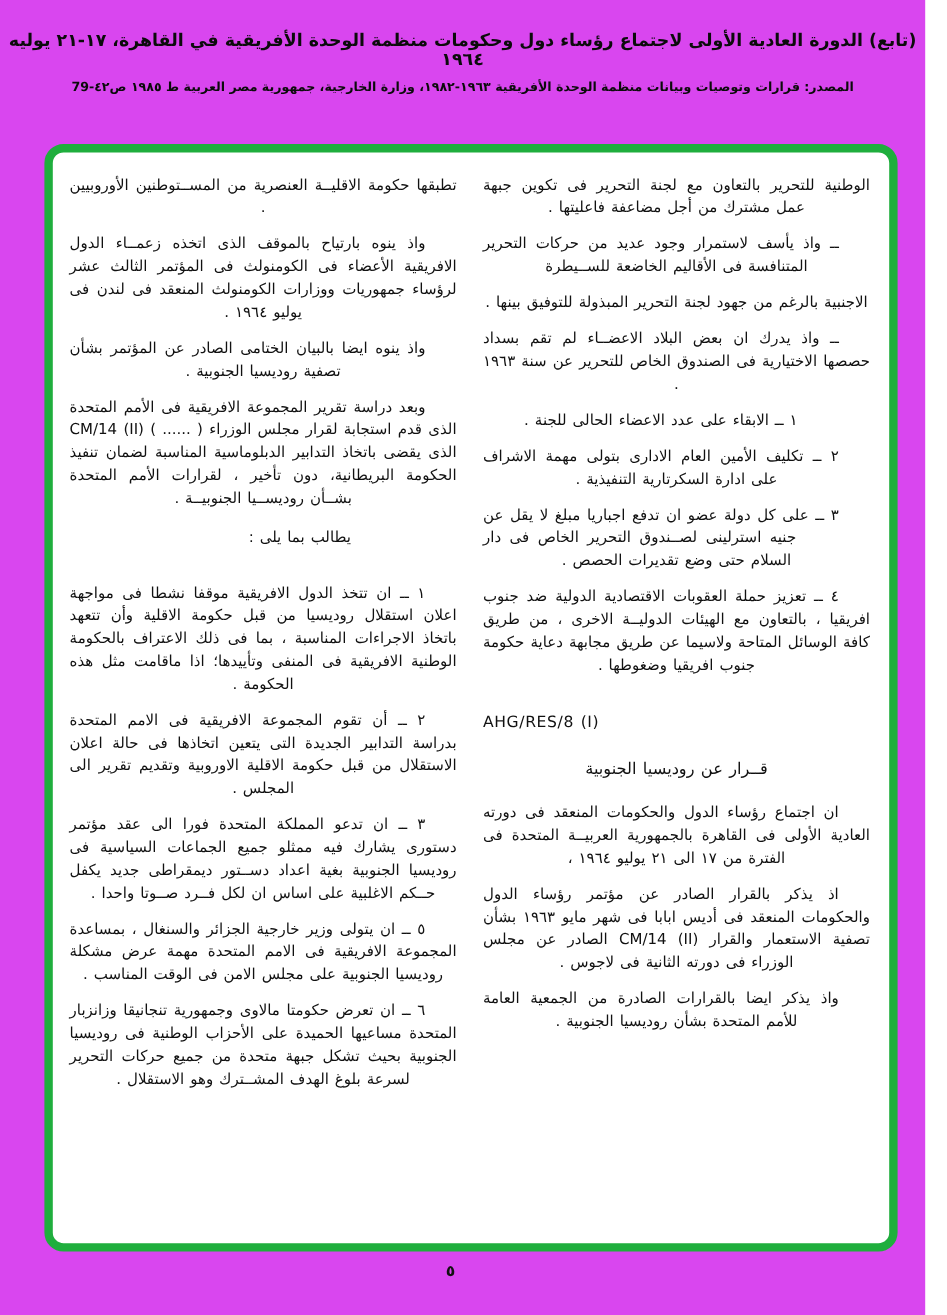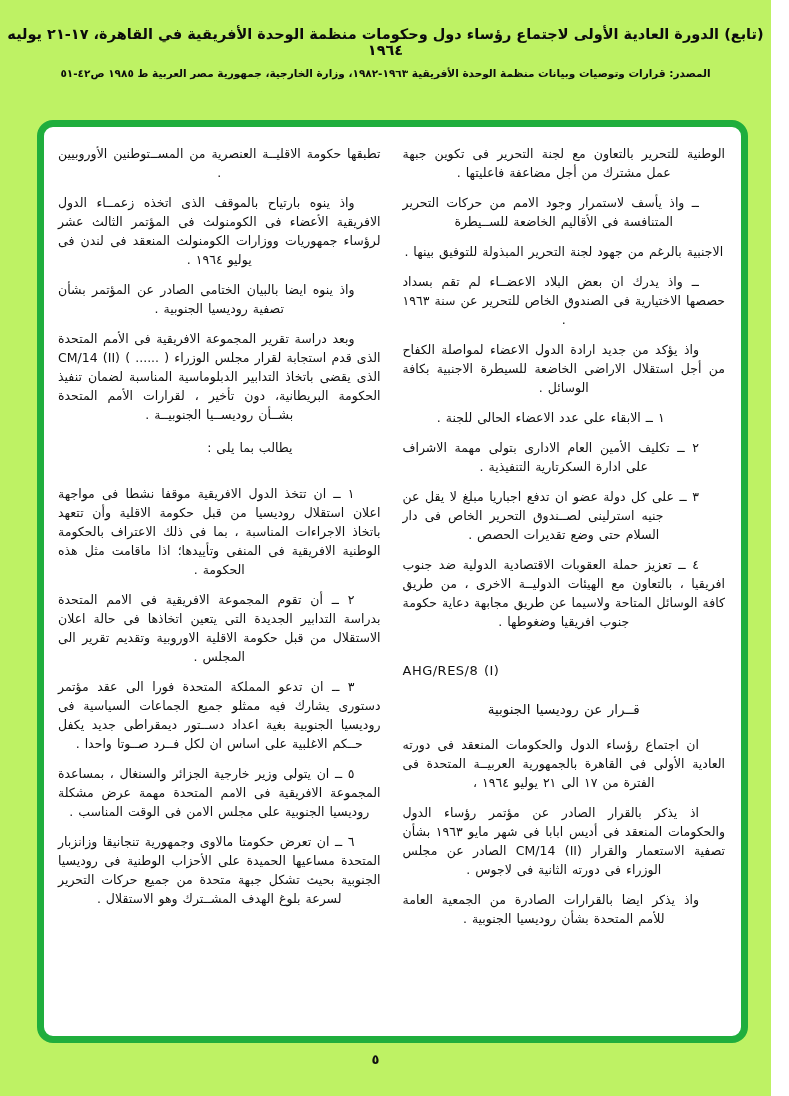--- a/index.html
+++ b/index.html
@@ -9,21 +9,21 @@
     width: 789px;
     height: 1096px;
     font-family: "DejaVu Sans", sans-serif;
     color: #111111;
     overflow: hidden;
   }
   .page {
     position: relative;
     width: 771px;
     height: 1096px;
-    background: #bef264;
+    background: #d946ef;
   }
   .header {
     direction: rtl;
     text-align: center;
     padding-top: 26px;
   }
   .header .title-line {
     font-size: 14.5px;
     font-weight: 700;
     letter-spacing: 0px;
@@ -110,32 +110,31 @@
     direction: rtl;
   }
 </style>
 </head>
 <body>
 
 <div class="page">
 
   <div class="header">
     <div class="title-line">(تابع)  الدورة العادية الأولى لاجتماع رؤساء دول وحكومات منظمة الوحدة الأفريقية في القاهرة، ١٧-٢١ يوليه ١٩٦٤</div>
-    <div class="source-line">المصدر: قرارات وتوصيات وبيانات منظمة الوحدة الأفريقية ١٩٦٣-١٩٨٢، وزارة الخارجية، جمهورية مصر العربية ط ١٩٨٥ ص٤٢-٥١</div>
+    <div class="source-line">المصدر: قرارات وتوصيات وبيانات منظمة الوحدة الأفريقية ١٩٦٣-١٩٨٢، وزارة الخارجية، جمهورية مصر العربية ط ١٩٨٥ ص٤٢-79</div>
   </div>
 
   <div class="doc-frame" style="border-color: rgb(31, 174, 61);">
     <div class="columns">
 
       <div class="col">
         <p class="para">الوطنية للتحرير بالتعاون مع لجنة التحرير فى تكوين جبهة عمل مشترك من أجل مضاعفة فاعليتها .</p>
-        <p class="para indent">ــ واذ يأسف لاستمرار وجود الامم من حركات التحرير المتنافسة فى الأقاليم الخاضعة للســيطرة</p>
+        <p class="para indent">ــ واذ يأسف لاستمرار وجود عديد من حركات التحرير المتنافسة فى الأقاليم الخاضعة للســيطرة</p>
         <p class="para">الاجنبية بالرغم من جهود لجنة التحرير المبذولة للتوفيق بينها .</p>
         <p class="para indent">ــ واذ يدرك ان بعض البلاد الاعضــاء لم تقم بسداد حصصها الاختيارية فى الصندوق الخاص للتحرير عن سنة ١٩٦٣ .</p>
-        <p class="para indent">واذ يؤكد من جديد ارادة الدول الاعضاء لمواصلة الكفاح من أجل استقلال الاراضى الخاضعة للسيطرة الاجنبية بكافة الوسائل .</p>
         <p class="para indent">١ ــ الابقاء على عدد الاعضاء الحالى للجنة .</p>
         <p class="para indent">٢ ــ تكليف الأمين العام الادارى بتولى مهمة الاشراف على ادارة السكرتارية التنفيذية .</p>
         <p class="para indent">٣ ــ على كل دولة عضو ان تدفع اجباريا مبلغ لا يقل عن &nbsp;&nbsp;&nbsp;&nbsp;&nbsp;&nbsp;&nbsp;&nbsp; جنيه استرلينى لصــندوق التحرير الخاص فى دار السلام حتى وضع تقديرات الحصص .</p>
         <p class="para indent">٤ ــ تعزيز حملة العقوبات الاقتصادية الدولية ضد جنوب افريقيا ، بالتعاون مع الهيئات الدوليــة الاخرى ، من طريق كافة الوسائل المتاحة ولاسيما عن طريق مجابهة دعاية حكومة جنوب افريقيا وضغوطها .</p>
         <p class="code">AHG/RES/8 (I)</p>
         <p class="center-head">قــرار عن روديسيا الجنوبية</p>
         <p class="para indent">ان اجتماع رؤساء الدول والحكومات المنعقد فى دورته العادية الأولى فى القاهرة بالجمهورية العربيــة المتحدة فى الفترة من ١٧ الى ٢١ يوليو ١٩٦٤ ،</p>
         <p class="para indent">اذ يذكر بالقرار الصادر عن مؤتمر رؤساء الدول والحكومات المنعقد فى أديس ابابا فى شهر مايو ١٩٦٣ بشأن تصفية الاستعمار والقرار CM/14 (II) الصادر عن مجلس الوزراء فى دورته الثانية فى لاجوس .</p>
         <p class="para indent">واذ يذكر ايضا بالقرارات الصادرة من الجمعية العامة للأمم المتحدة بشأن روديسيا الجنوبية .</p>
 

